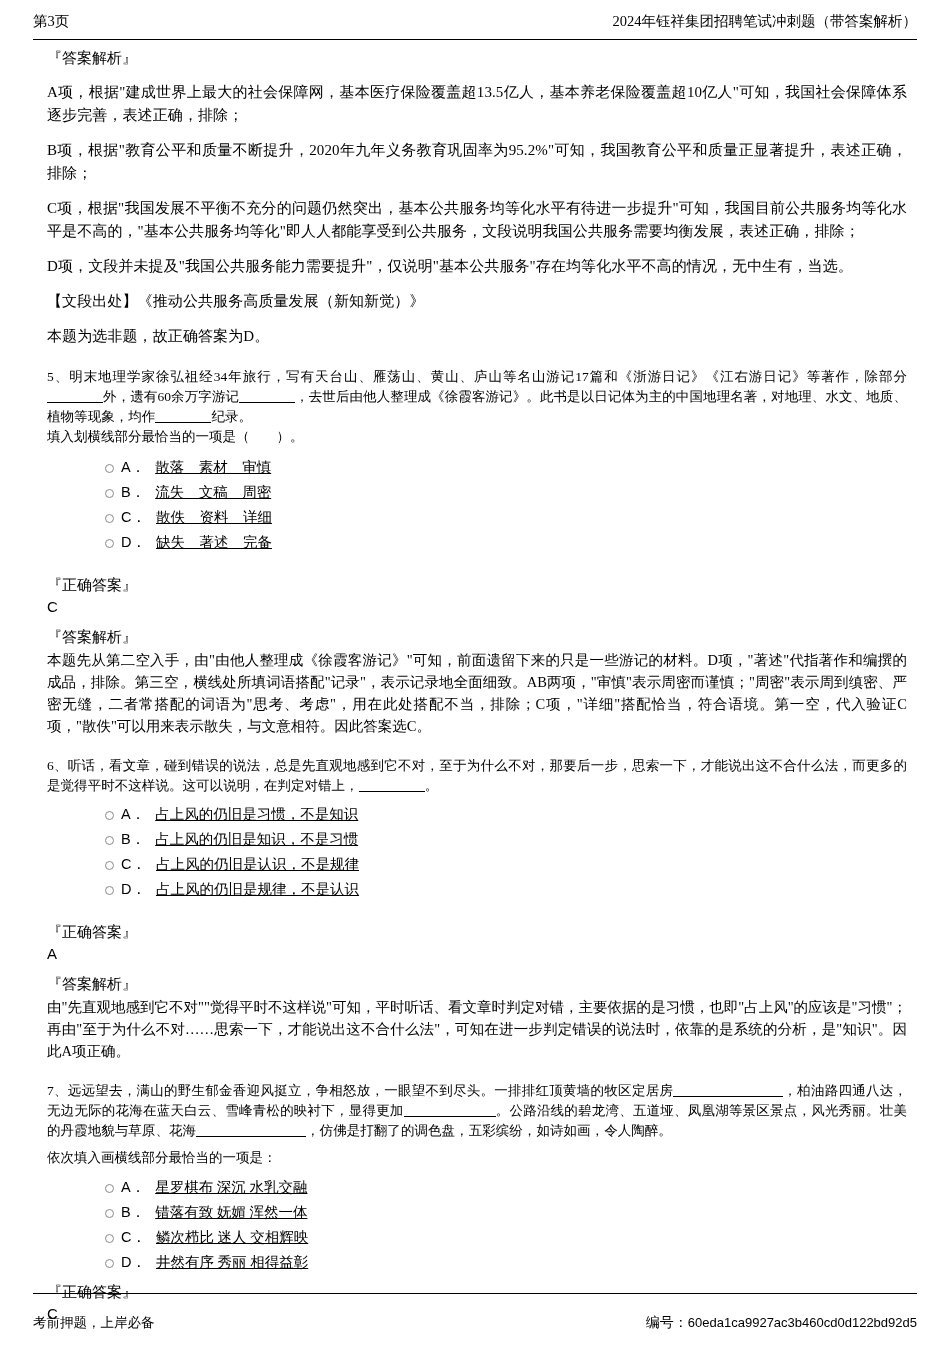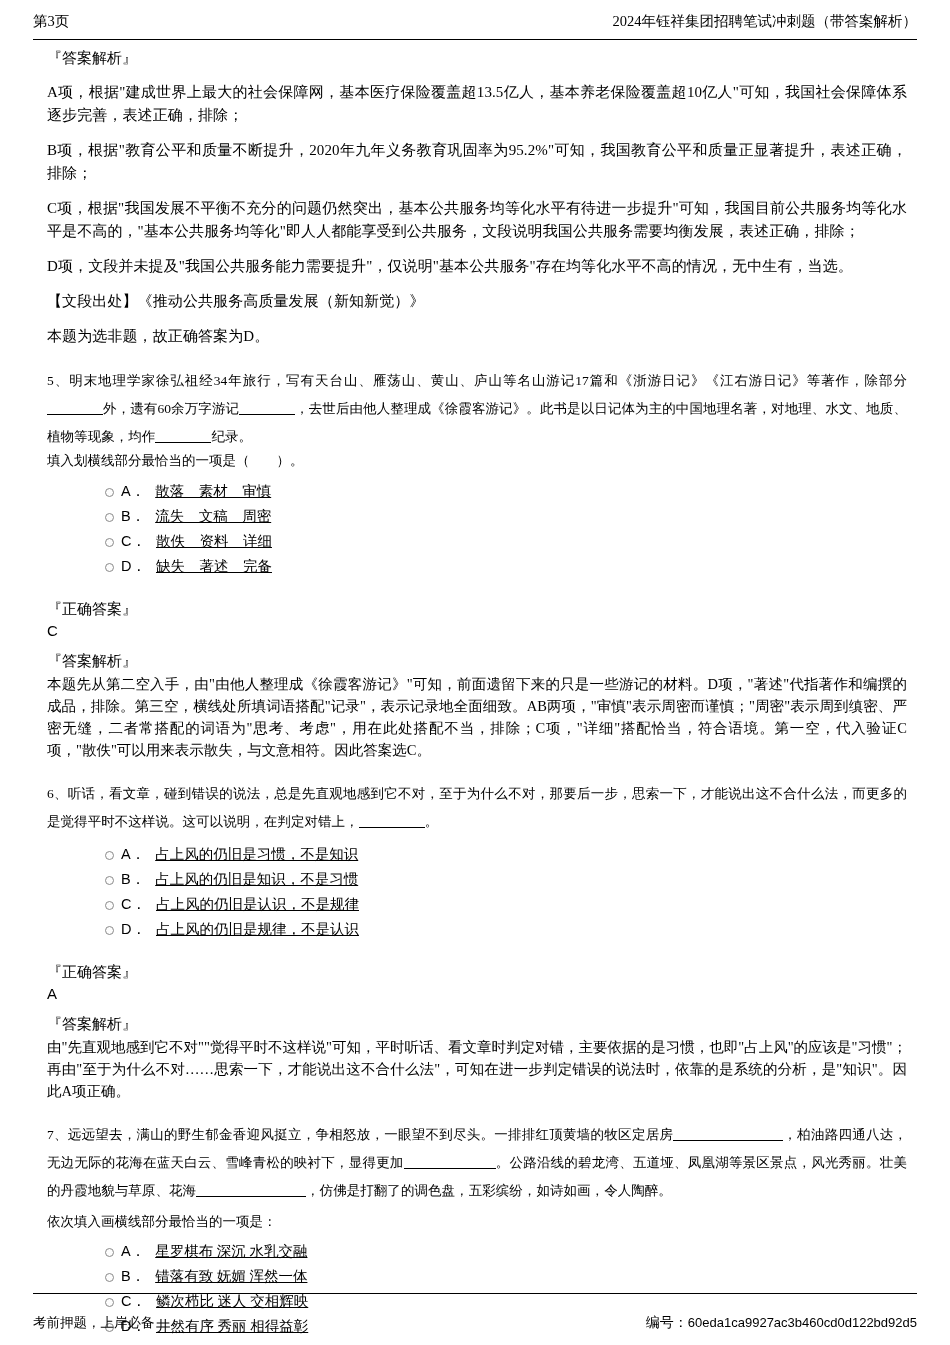--- a/index.html
+++ b/index.html
@@ -93,21 +93,21 @@
   .answer-letter {
     font-size: 15px;
     line-height: 20px;
     font-family: "Liberation Sans", sans-serif;
     margin-bottom: 9px;
   }
 
   
   .qstem {
     font-size: 13.5px;
-    line-height: 28px;
+    line-height: 20px;
     text-align: justify;
     letter-spacing: 0.05px;
   }
   .qprompt {
     font-size: 13.5px;
     line-height: 20.5px;
     margin-top: 1px;
     font-family: Liberation Mono, monospace;
   }
 

